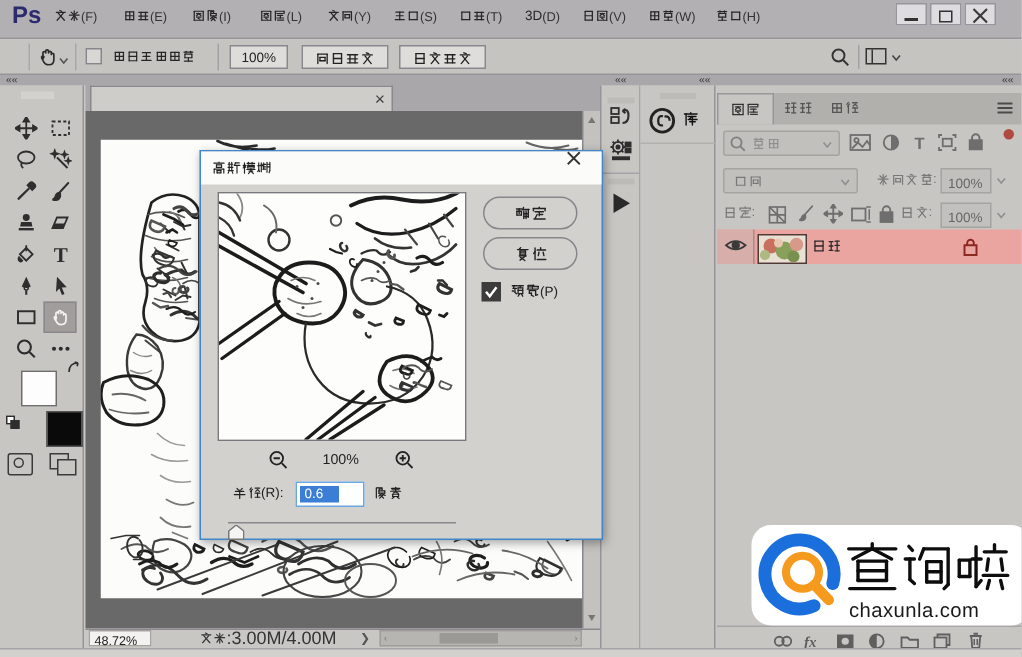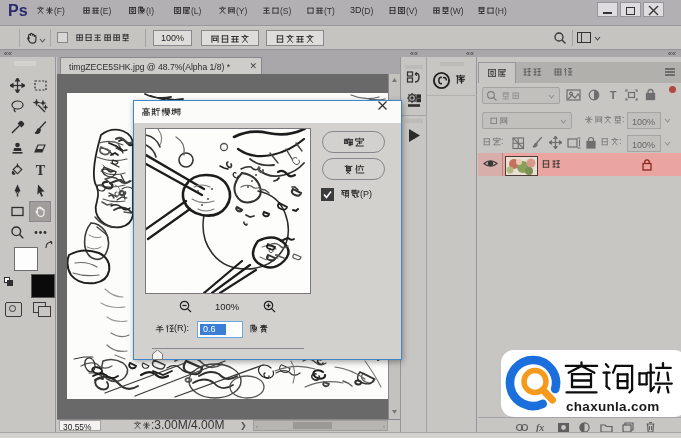--- a/index.html
+++ b/index.html
@@ -475,21 +475,20 @@
 <div style="position:absolute;left:7px;top:280px;width:6px;height:6px;border:1px solid #2e2e2e;background:#2e2e2e"></div>
 <div style="position:absolute;left:31px;top:274px;width:24px;height:24px;background:#0a0a0a;border:1px solid #555"></div>
 <div style="position:absolute;left:14px;top:247px;width:24px;height:24px;background:#fdfdfd;border:1px solid #6e6e6e"></div>
 <div style="position:absolute;left:5px;top:302px;width:17px;height:15px;border:1.3px solid #3a3a3a;border-radius:2px">
     <div style="position:absolute;left:3.2px;top:2.2px;width:7px;height:7px;border:1.3px solid #3a3a3a;border-radius:50%"></div>
   </div>
 <div style="position:absolute;left:33px;top:302px;width:13px;height:11px;border:1.3px solid #3a3a3a;background:#c8c6c3"></div>
 <div style="position:absolute;left:38px;top:306px;width:13px;height:11px;border:1.3px solid #3a3a3a;background:#c8c6c3"></div>
 <div style="position:absolute;left:57px;top:50px;width:343px;height:24px;background:#a9a7aa"></div>
 <div style="position:absolute;left:60px;top:57px;width:202px;height:17px;background:#cfcdca;border:1px solid #8a888e;border-bottom:none">
-    <div style="position:absolute;left:8px;top:4px;font-size:8.6px;color:#2a2a2a;white-space:nowrap">timgZECE5SHK.jpg @ 48.7%(Alpha 1/8) *</div>
     <div style="position:absolute;right:4px;top:3px;font-size:9px;color:#444">✕</div>
   </div>
 <div style="position:absolute;left:57px;top:74px;width:331px;height:345px;background:#696969"></div>
 <div style="position:absolute;left:67px;top:93px;width:321px;height:306px"><svg width="321" height="306">
       <rect width="321" height="306" fill="#fcfcfb"></rect>
       <g fill="none" stroke-linecap="round">
 <path d="M34 42 q10-8 22-4 q10 4 10 14 v70 q-2 10-12 12 q-12 2-20-6 q-8-8-4-20 q3-10-2-18 q-4-14 6-48z" stroke="#222" stroke-width="1.8" fill="none"></path>
 <path d="M32 50 q12-4 24 2 M30 64 q14 6 30 2 M34 78 q10 6 24 2 M30 92 q14 4 28 0 M36 106 q10 4 22 2" stroke="#555" stroke-width="1.1" fill="none"></path>
 <path d="M40 56 l6 6 M52 52 l4 8 M44 70 l8 4 M38 86 l8 6 M54 82 l4 8 M42 100 l8 4 M56 98 l2 8" stroke="#333" stroke-width="1.3" fill="none"></path>
 <path d="M46 48 q6 2 8 8 M36 72 q4 6 12 6 M48 92 q6 2 6 10" stroke="#777" stroke-width="1" fill="none"></path>
@@ -570,21 +569,21 @@
 <div style="position:absolute;left:388px;top:74px;width:12px;height:345px;background:#c4c2bf;border-left:1px solid #8a888e">
     <div style="position:absolute;left:3px;top:4px;width:5px;height:5px"><svg width="5" height="5">
         <path d="M0 4 L2.5 0 L5 4z" fill="#777"></path>
       </svg></div>
     <div style="position:absolute;left:3px;bottom:4px;width:5px;height:5px"><svg width="5" height="5">
         <path d="M0 0 L2.5 4 L5 0z" fill="#777"></path>
       </svg></div>
   </div>
 <div style="position:absolute;left:57px;top:419px;width:343px;height:13px;background:#c9c7c4;border-top:1px solid #8a888e"></div>
 <div style="position:absolute;left:59px;top:420px;width:42px;height:11px;background:#f3f2f0;border:1px solid #a5a3a0">
-    <div style="position:absolute;left:3px;top:1px;font-size:8.4px;color:#222">30.55%</div>
+    <div style="position:absolute;left:3px;top:1px;font-size:8.4px;color:#222">48.72%</div>
   </div>
 <div style="position:absolute;left:133px;top:421px;white-space:nowrap"><svg width="9" height="9" style="vertical-align:top">
       <g stroke="#333" stroke-width="0.77" stroke-linecap="round">
         <line x1="3.9" y1="1.0" x2="5.1" y2="1.5"></line>
         <line x1="1.5" y1="2.2" x2="7.5" y2="2.2"></line>
         <line x1="6.2" y1="2.8" x2="2.1" y2="7.5"></line>
         <line x1="2.8" y1="2.8" x2="6.9" y2="7.5"></line>
       </g>
     </svg><svg width="9" height="9" style="vertical-align:top">
       <g stroke="#333" stroke-width="0.77" stroke-linecap="round">
@@ -1369,12 +1368,12 @@
         <line x1="13.7" y1="30.1" x2="17.1" y2="26.0"></line>
         <line x1="26.0" y1="2.2" x2="26.0" y2="5.9"></line>
         <line x1="19.2" y1="6.9" x2="33.8" y2="6.9"></line>
         <line x1="21.9" y1="11.7" x2="20.9" y2="19.2"></line>
         <line x1="30.4" y1="11.7" x2="31.4" y2="19.2"></line>
         <line x1="18.5" y1="22.6" x2="34.8" y2="22.6"></line>
         <line x1="22.6" y1="26.0" x2="21.2" y2="31.4"></line>
         <line x1="30.1" y1="26.0" x2="31.4" y2="31.4"></line>
       </g>
     </svg></div>
-<div style="position:absolute;left:566px;top:399px;font-size:13.5px;font-weight:bold;color:#1a1a1a;letter-spacing:.3px">chaxunla.com</div>
+<div style="position:absolute;left:566px;top:399px;font-size:13.5px;font-weight:normal;color:#1a1a1a;letter-spacing:.3px">chaxunla.com</div>
 </body></html>

